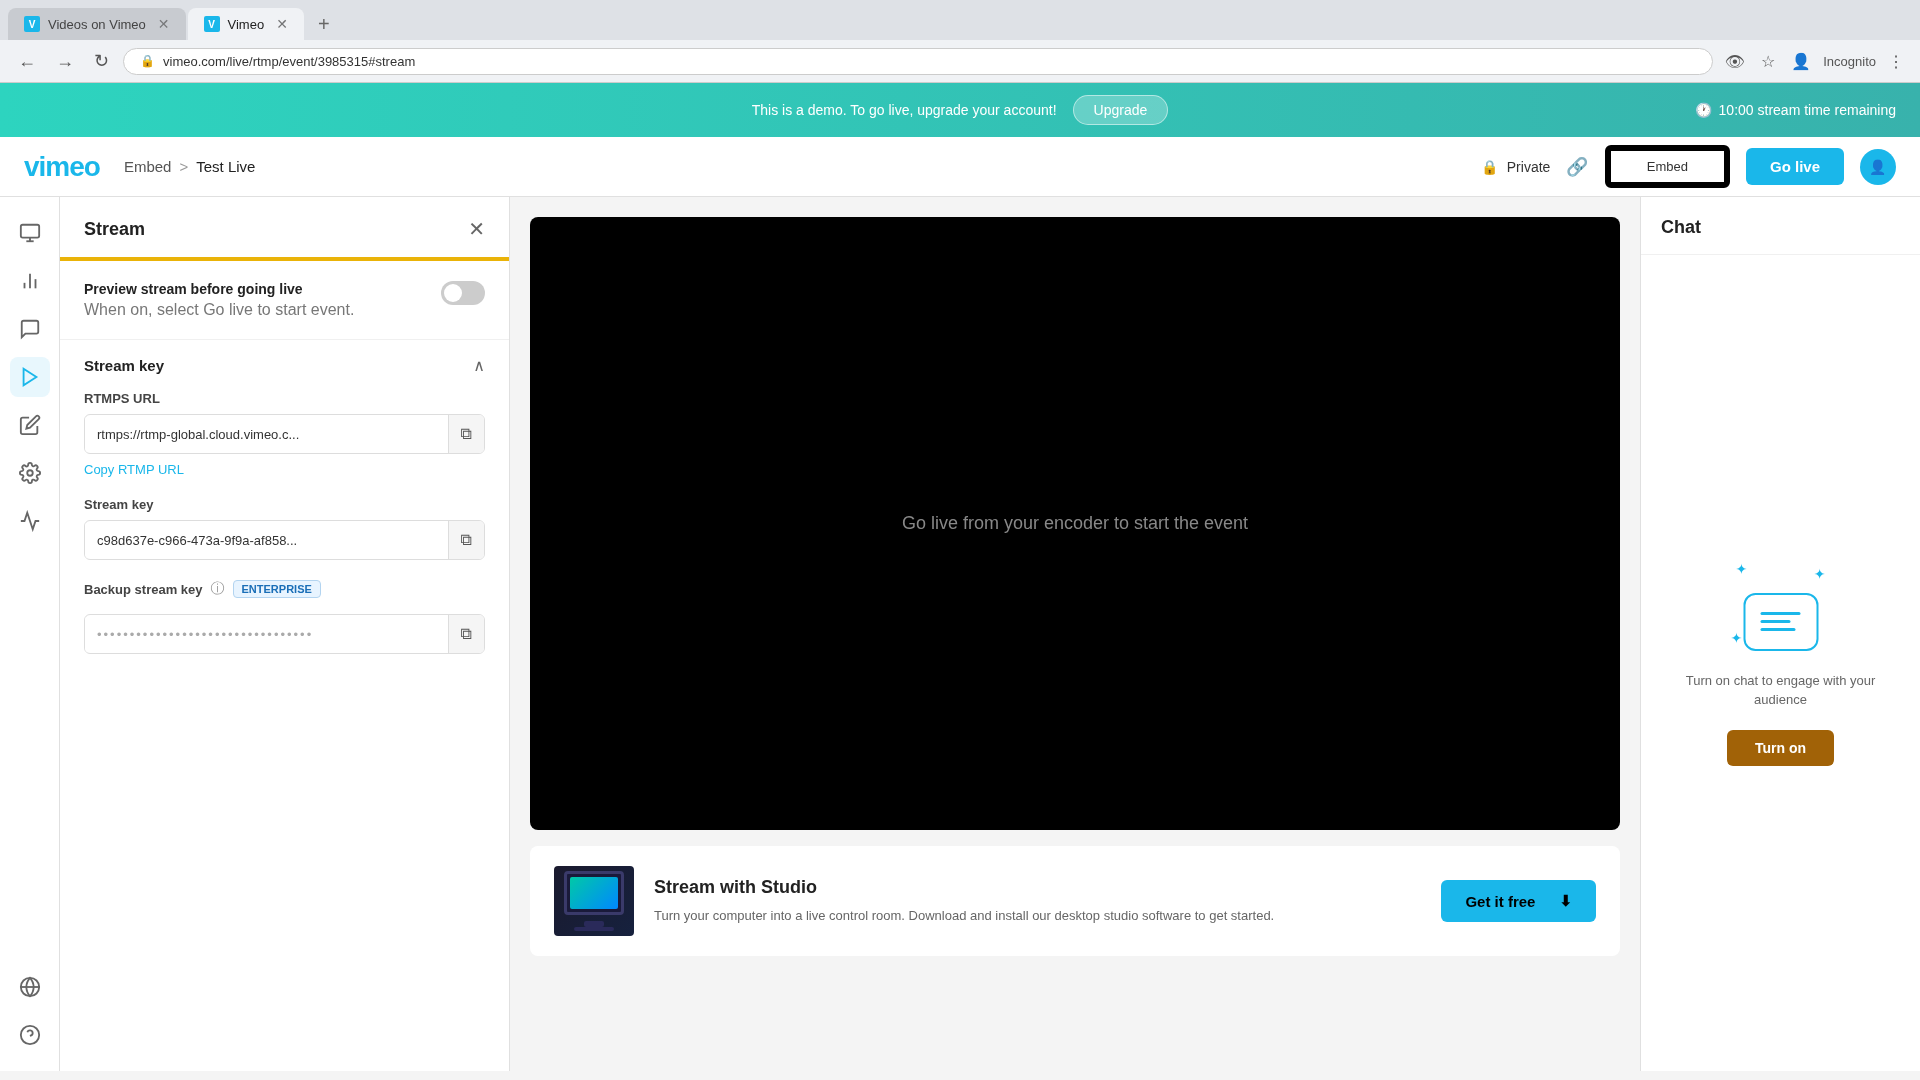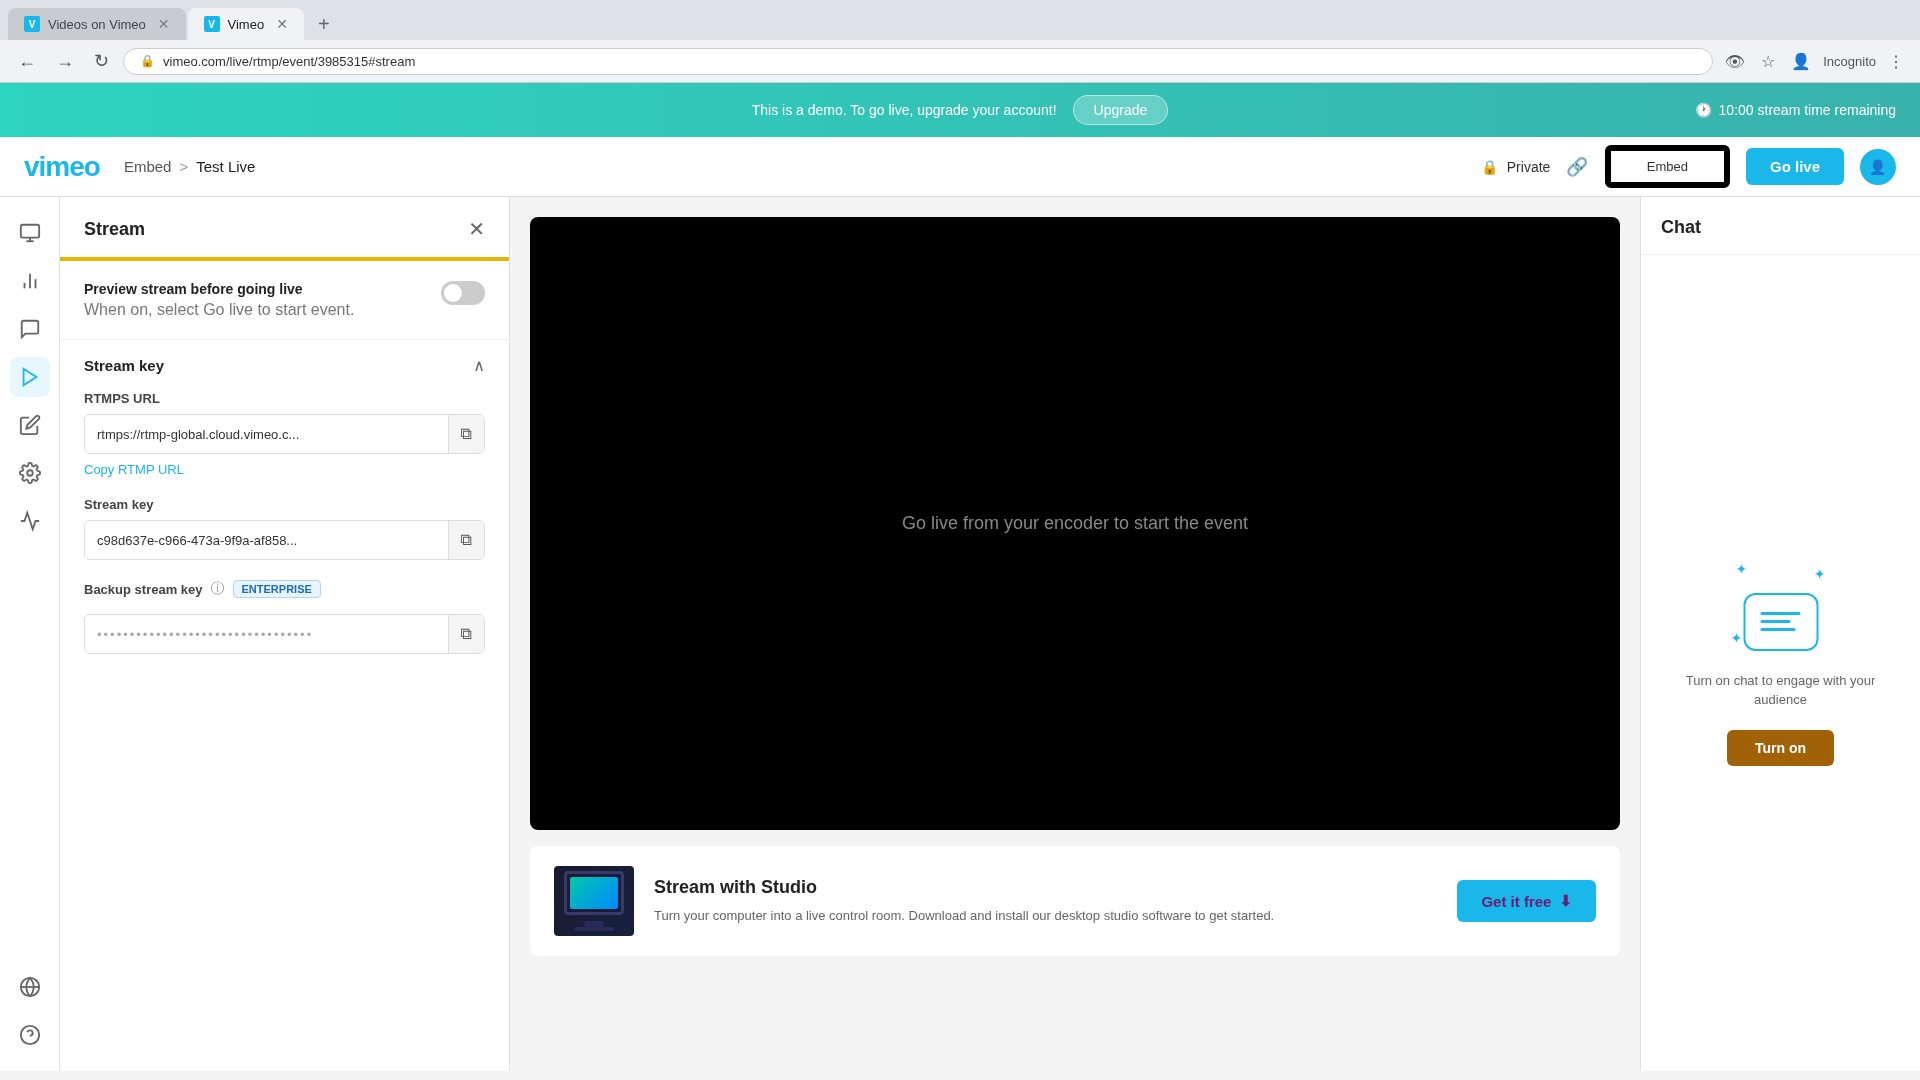--- a/index.html
+++ b/index.html
@@ -85,21 +85,21 @@
     .main-content { flex: 1; padding: 20px; background: #f4f4f4; overflow-y: auto; display: flex; flex-direction: column; gap: 16px; }
 
     .video-container { background: black; border-radius: 8px; overflow: hidden; position: relative; aspect-ratio: 16/9; }
     .video-placeholder { position: absolute; inset: 0; display: flex; align-items: center; justify-content: center; color: #888; font-size: 18px; }
 
     .studio-card { background: white; border-radius: 8px; padding: 20px 24px; display: flex; align-items: center; gap: 20px; }
     .studio-image { width: 80px; height: 70px; background: linear-gradient(135deg, #1a1a2e, #16213e); border-radius: 4px; display: flex; align-items: center; justify-content: center; position: relative; overflow: hidden; flex-shrink: 0; }
     .studio-info { flex: 1; }
     .studio-title { font-size: 18px; font-weight: 700; color: #222; margin-bottom: 8px; }
     .studio-desc { font-size: 13px; color: #666; line-height: 1.5; }
-    .get-it-free-btn { background: #1ab7ea; color: #701a75; border: none; padding: 12px 24px; border-radius: 6px; font-size: 15px; font-weight: 600; cursor: pointer; display: flex; align-items: center; gap: 8px; white-space: nowrap; }
+    .get-it-free-btn { background: #1ab7ea; color: #000000; border: none; padding: 12px 24px; border-radius: 6px; font-size: 15px; font-weight: 600; cursor: pointer; display: flex; align-items: center; gap: 24px; white-space: nowrap; }
 
     
     .chat-panel { width: 280px; background: white; border-left: 1px solid #e0e0e0; display: flex; flex-direction: column; }
     .chat-header { padding: 20px 20px 16px; border-bottom: 1px solid #f0f0f0; }
     .chat-title { font-size: 18px; font-weight: 600; color: #222; }
     .chat-empty { flex: 1; display: flex; flex-direction: column; align-items: center; justify-content: center; gap: 20px; padding: 20px; }
     .chat-icon-container { position: relative; width: 100px; height: 90px; }
     .sparkle { position: absolute; color: #1ab7ea; font-size: 14px; }
     .sparkle.tl { top: 0; left: 5px; }
     .sparkle.tr { top: 5px; right: 5px; }

